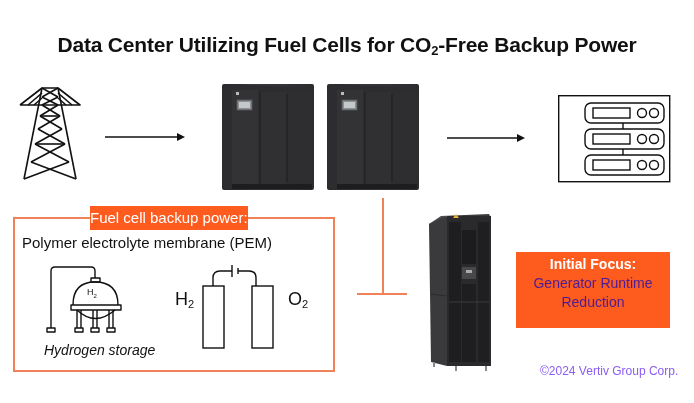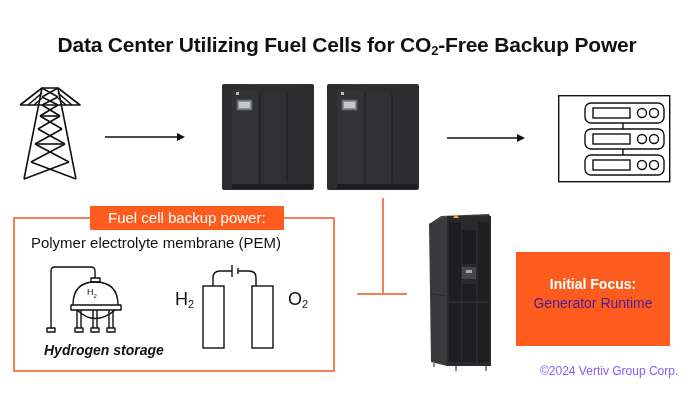--- a/index.html
+++ b/index.html
@@ -14,37 +14,37 @@
     svg { position: absolute; overflow: visible; }
     .ups {
       position: absolute; background: linear-gradient(90deg, #2a2a2c 0%, #3a3a3d 30%, #343437 60%, #2c2c2e 100%);
       border-radius: 2px;
     }
     .fc-box {
       left: 13px; top: 217px; width: 322px; height: 155px;
       border: 2px solid #f0825a;
     }
     .fc-label {
-      left: 90px; top: 206px; height: 24px; padding: 0 18px;
+      left: 90px; top: 206px; height: 24px; padding: 0 0;
       background: #fe5b1f; color: #fff; font-size: 15px; line-height: 24px;
       white-space: nowrap;
     }
     .pem {
-      left: 13px; top: 234px; width: 268px; text-align: right;
+      left: 13px; top: 234px; width: 268px; text-align: center;
       font-size: 15px; color: #111;
     }
     .h2-store-label {
-      left: 44px; top: 342px; font-size: 14px; font-style: italic; font-weight: bold; color: #111;
+      left: 44px; top: 342px; font-size: 14px; font-style: italic; font-weight: normal; color: #111;
     }
     .chem { font-size: 18px; color: #111; text-align: center; }
     .chem sub { font-size: 11px; vertical-align: -3px; line-height: 0; }
     .focus-box {
-      left: 516px; top: 252px; width: 154px; height: 94px;
+      left: 516px; top: 252px; width: 154px; height: 76px;
       background: #fe5b1f; color: #fff; text-align: center;
-      padding-top: 23px; font-size: 14px; line-height: 19px;
+      padding-top: 3px; font-size: 14px; line-height: 19px;
     }
     .focus-title { font-weight: bold; color: #fff; }
     .focus-sub { color: #4c1d95; }
     .copyright {
       left: 540px; top: 364px; font-size: 12px; color: #8b5cf6;
     }
   </style>
 </head>
 <body>
 
@@ -208,15 +208,16 @@
   <line x1="20" y1="90" x2="60" y2="90" stroke="#3a3a3d" stroke-width="1"></line>
   <line x1="2" y1="82" x2="18" y2="84" stroke="#2a2a2c" stroke-width="1"></line>
   <rect x="4" y="150" width="2" height="5" fill="#888"></rect>
   <rect x="26" y="154" width="2" height="5" fill="#888"></rect>
   <rect x="56" y="154" width="2" height="5" fill="#888"></rect>
 </svg>
 
 <div class="abs focus-box">
   <div class="focus-title">Initial Focus:</div>
   <div class="focus-sub">Generator Runtime</div>
+  <div class="focus-sub">Reduction</div>
 </div>
 
 <div class="abs copyright">©2024 Vertiv Group Corp.</div>
 
 </body></html>

